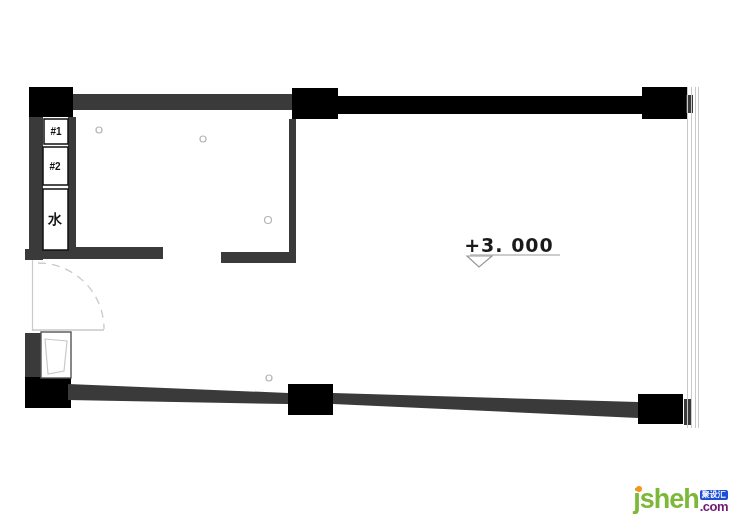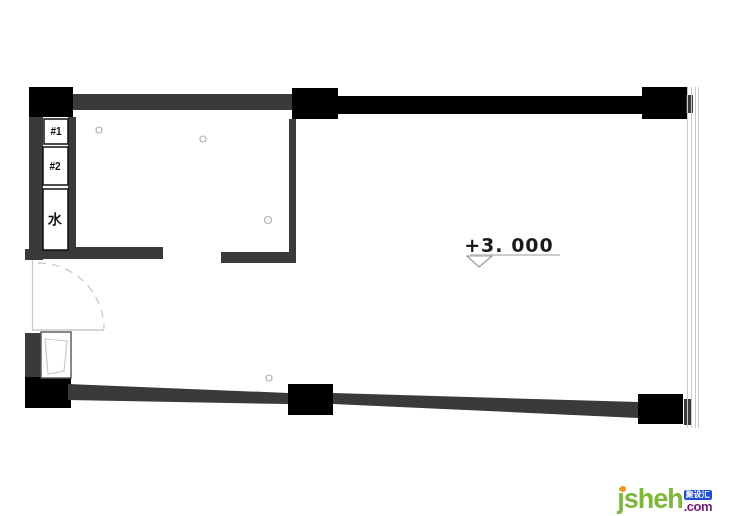--- a/index.html
+++ b/index.html
@@ -5,21 +5,21 @@
   html,body{margin:0;padding:0;background:#fff;}
   .stage{
     position:relative;width:730px;height:516px;background:#fff;overflow:hidden;
     font-family:"Liberation Sans", sans-serif;
   }
   svg text{font-family:"Liberation Sans", sans-serif;}
   .plan-label{font-weight:bold;fill:#111;}
   .elev-text{font-weight:bold;fill:#1a1a1a;letter-spacing:1px;font-family:"DejaVu Sans", sans-serif;}
   
   .watermark{
-    position:absolute;right:18px;bottom:3px;display:flex;align-items:flex-end;line-height:1;
+    position:absolute;right:2px;bottom:3px;display:flex;align-items:flex-end;line-height:1;
   }
   .brand{
     position:relative;color:#7db83a;font-weight:bold;font-size:27px;letter-spacing:-1px;
     font-family:"Liberation Sans", sans-serif;
   }
   .jdot{
     position:absolute;left:3px;top:0px;width:6px;height:6px;border-radius:50%;
     background:#f7941e;
   }
   .stack{display:flex;flex-direction:column;align-items:flex-start;margin-left:1px;}

